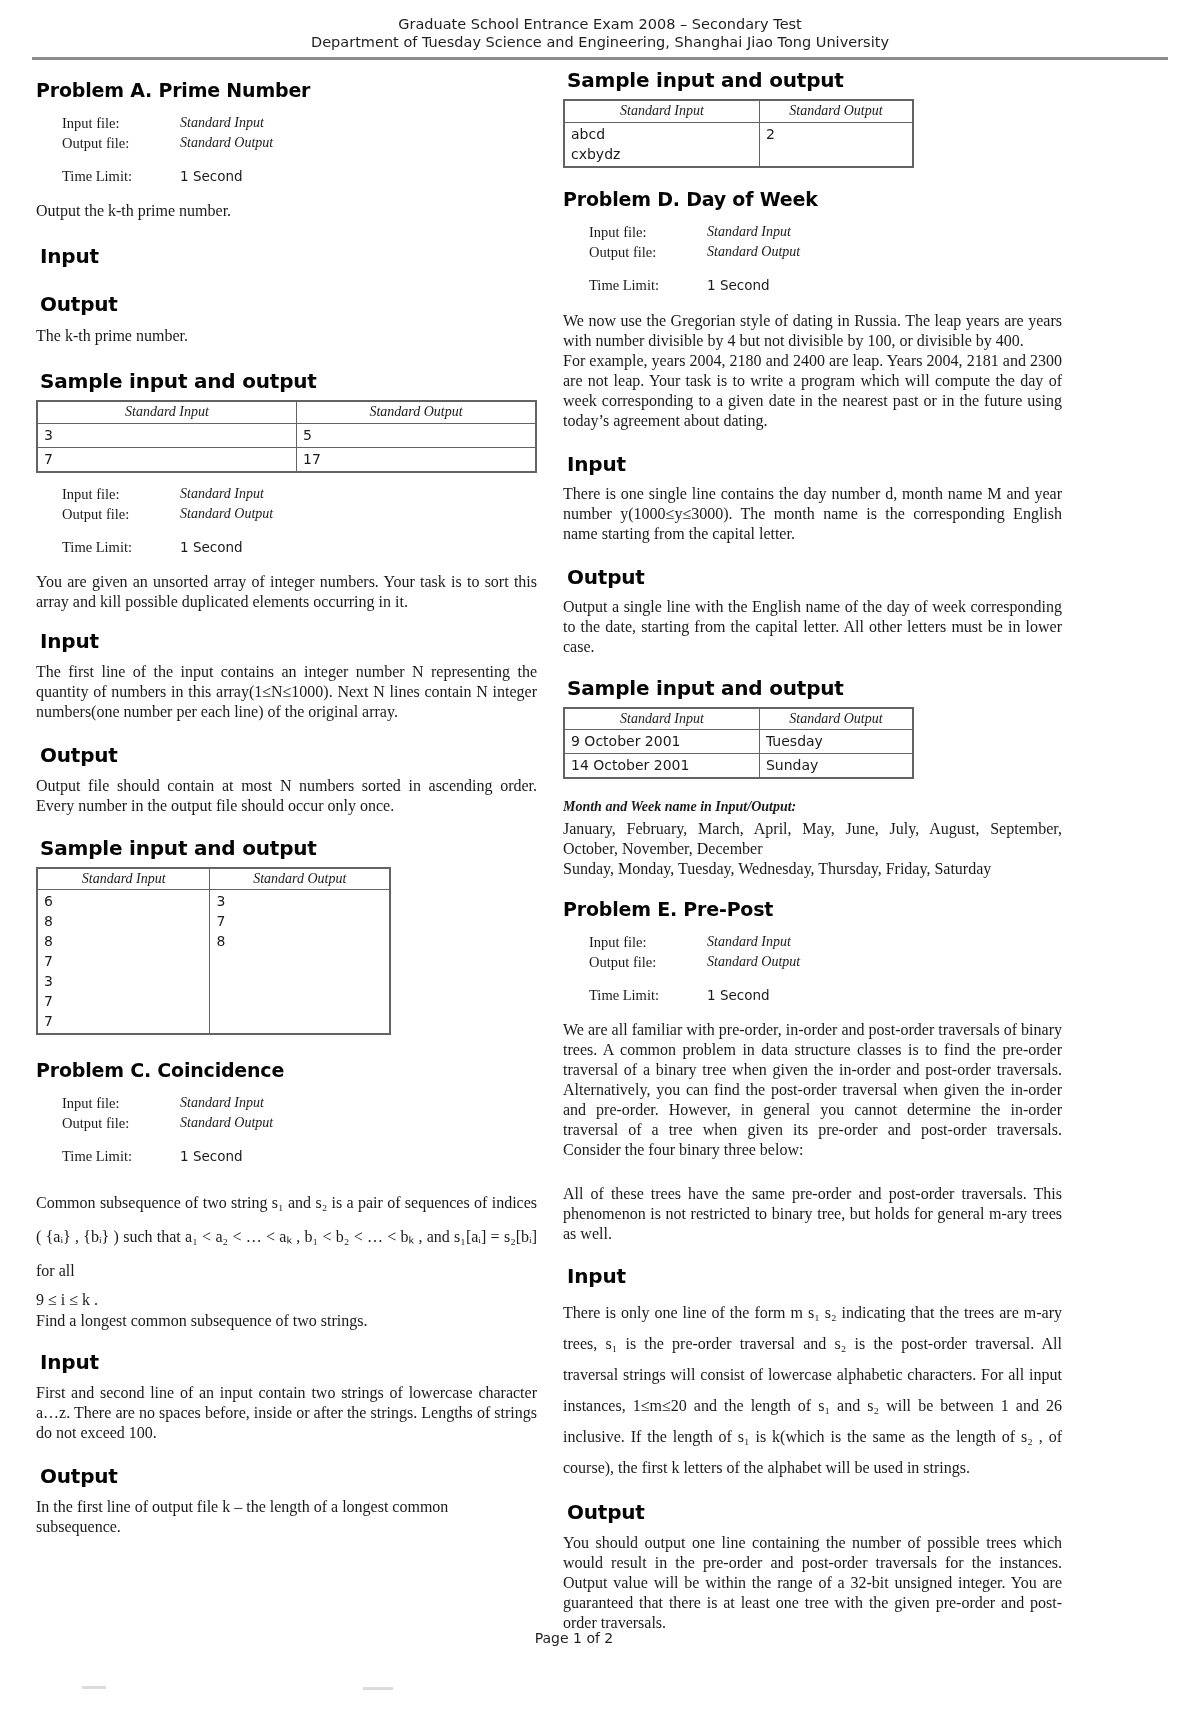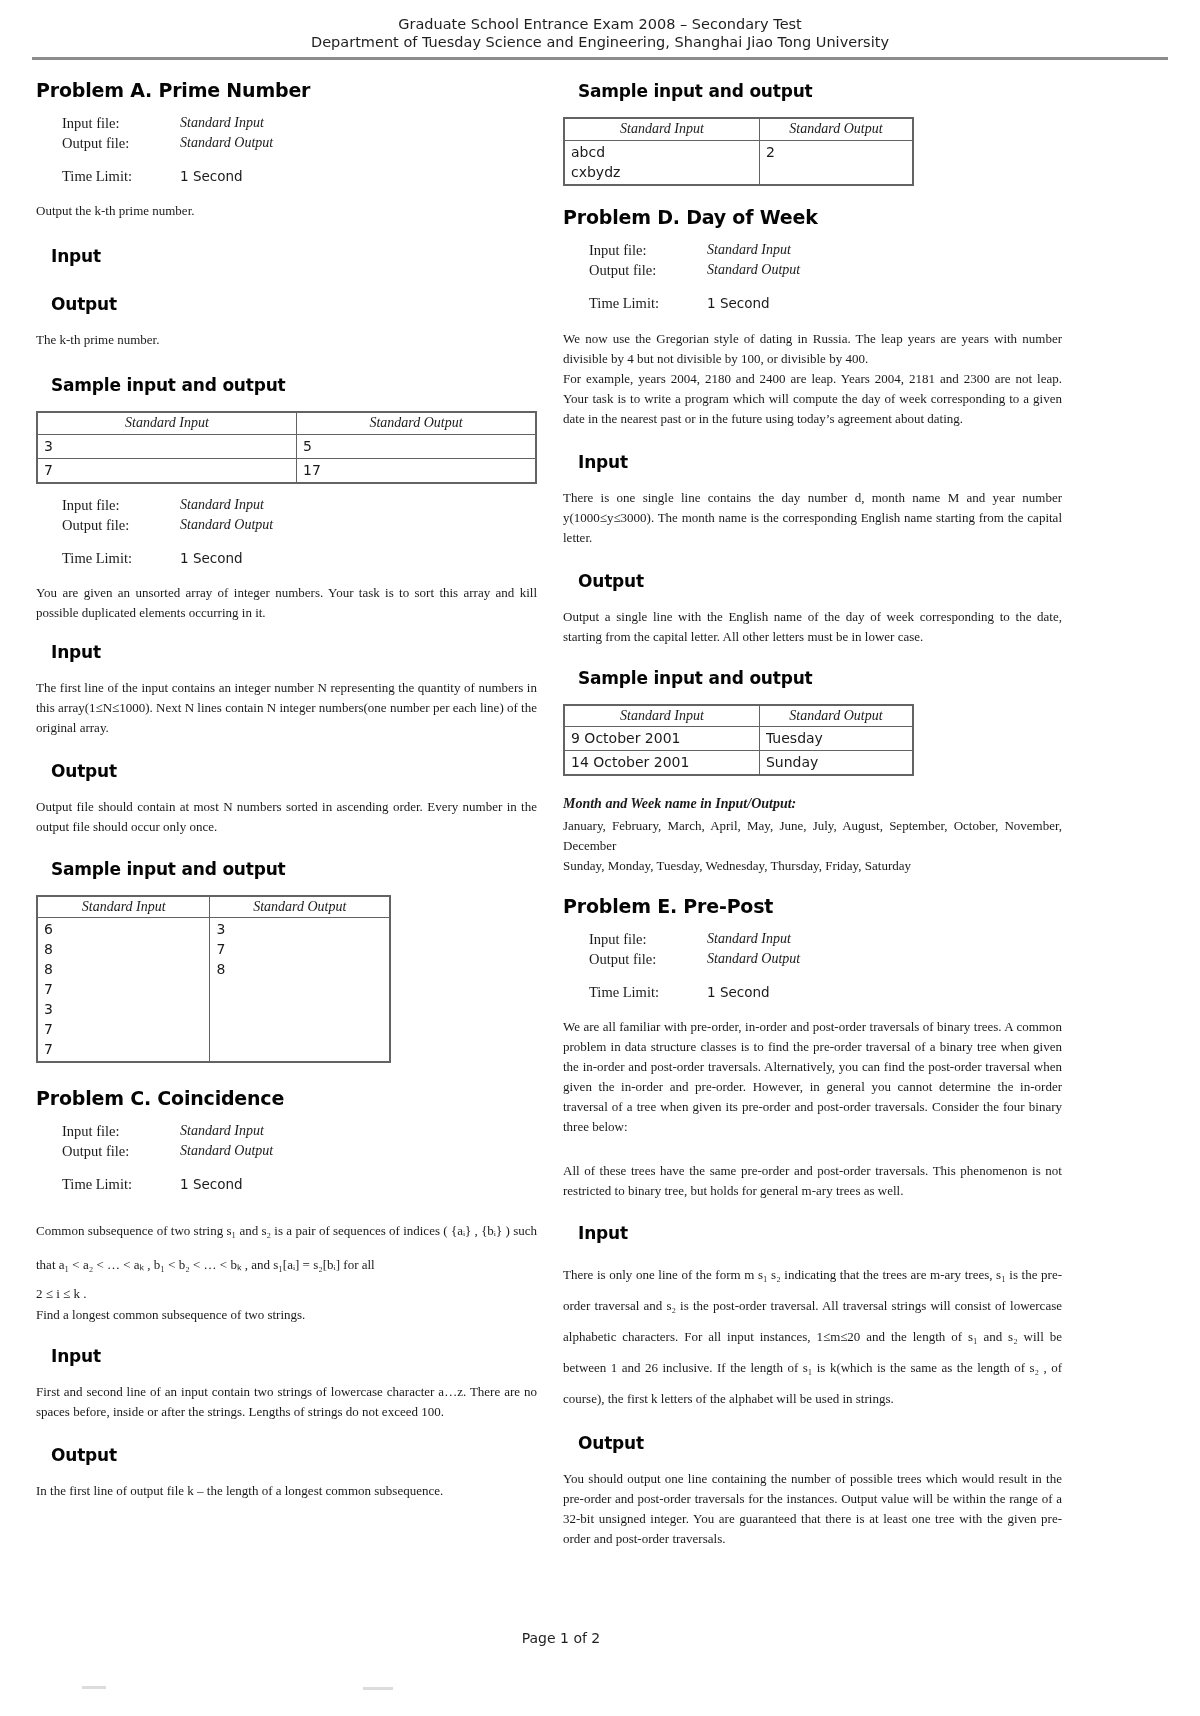--- a/index.html
+++ b/index.html
@@ -36,31 +36,31 @@
   .prob-title {
     margin: 0;
     font-family: "DejaVu Sans", sans-serif;
     font-weight: bold;
     font-size: 19px;
     line-height: 23px;
     color: #050505;
     letter-spacing: -0.2px;
   }
   .sec {
-    margin: 15px;
+    margin: 4px;
     font-family: "DejaVu Sans", sans-serif;
     font-weight: bold;
-    font-size: 17px;
+    font-size: 20px;
     line-height: 22px;
     color: #050505;
     letter-spacing: -0.2px;
   }
   .para {
     margin: 0;
-    font-size: 13px;
+    font-size: 16px;
     line-height: 20px;
     text-align: justify;
   }
   .para.nline { white-space: pre-line; }
   .math { line-height: 34px; }
   .math-line { line-height: 23px; text-align: left; }
   .plain { text-align: left; }
   .wide-lines { line-height: 31px; }
 
   
@@ -113,21 +113,21 @@
   .sp18 { margin-top: 18px; } .sp19 { margin-top: 19px; }
   .sp20 { margin-top: 20px; } .sp21 { margin-top: 21px; }
   .sp22 { margin-top: 22px; } .sp24 { margin-top: 24px; }
   .sp26 { margin-top: 26px; } .sp2  { margin-top: 2px; }
   .sp5  { margin-top: 18px; font-style: italic; }
 
   
   .page-num {
     position: absolute;
     top: 1630px;
-    left: 1px;
+    left: 14px;
     width: 1120px;
     text-align: center;
     font-family: "DejaVu Sans", sans-serif;
     font-size: 14px;
     color: #1f1f1f;
   }
   .artifact { position: absolute; height: 3px; background: #dcdcdc; }
   .artifact-1 { left: 82px;  top: 1686px; width: 24px; }
   .artifact-2 { left: 363px; top: 1687px; width: 30px; }
 </style>
@@ -245,21 +245,21 @@
         <div class="meta-row">
           <span class="meta-label">Output file:</span>
           <span class="meta-value">Standard Output</span>
         </div>
         <div class="meta-row tl">
           <span class="meta-label">Time Limit:</span>
           <span class="meta-value sans">1 Second</span>
         </div>
       </div>
       <p class="para math sp20"><span>Common subsequence of two string  s₁  and  s₂  is a pair of sequences of indices</span> <span>( {aᵢ} , {bᵢ} ) such that  a₁ &lt; a₂ &lt; … &lt; aₖ ,  b₁ &lt; b₂ &lt; … &lt; bₖ , and  s₁[aᵢ] = s₂[bᵢ]  for all</span></p>
-      <p class="para math-line">2 ≤ i ≤ k .</p>
+      <p class="para math-line">9 ≤ i ≤ k .</p>
       <p class="para plain">Find a longest common subsequence of two strings.</p>
       <h2 class="sec sp20">Input</h2>
       <p class="para sp10">First and second line of an input contain two strings of lowercase character a…z. There are no spaces before, inside or after the strings. Lengths of strings do not exceed 100.</p>
       <h2 class="sec sp22">Output</h2>
       <p class="para plain sp10">In the first line of output file k – the length of a longest common subsequence.</p>
     </section>
 
     <section class="col-right">
 
       <h2 class="sec">Sample input and output</h2>

